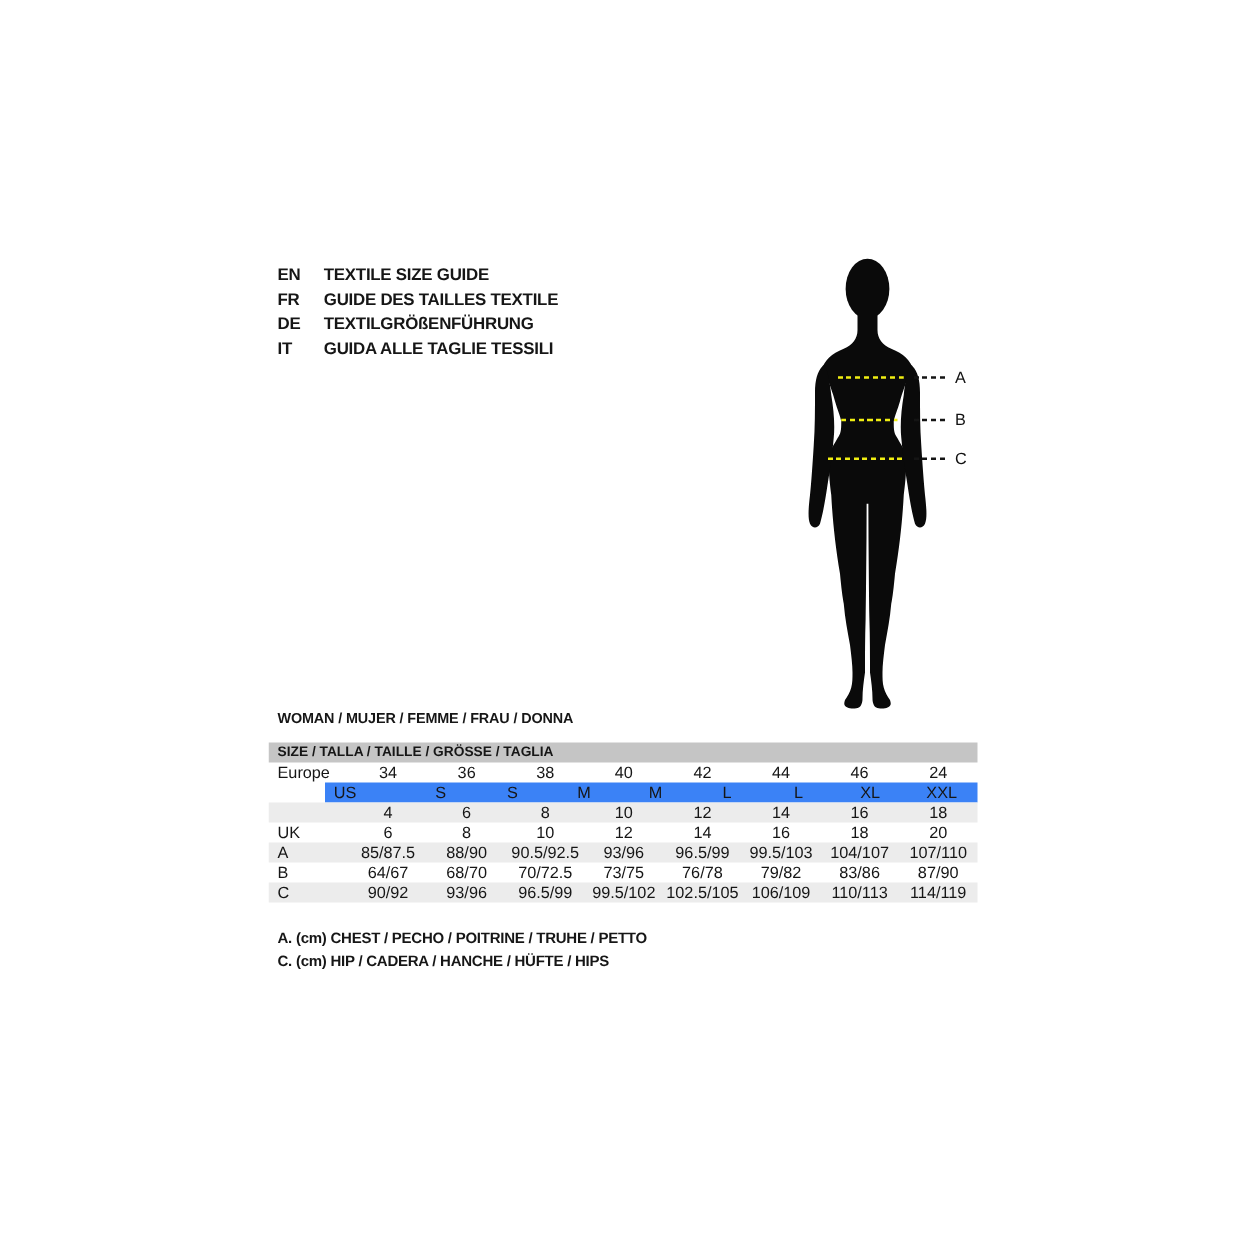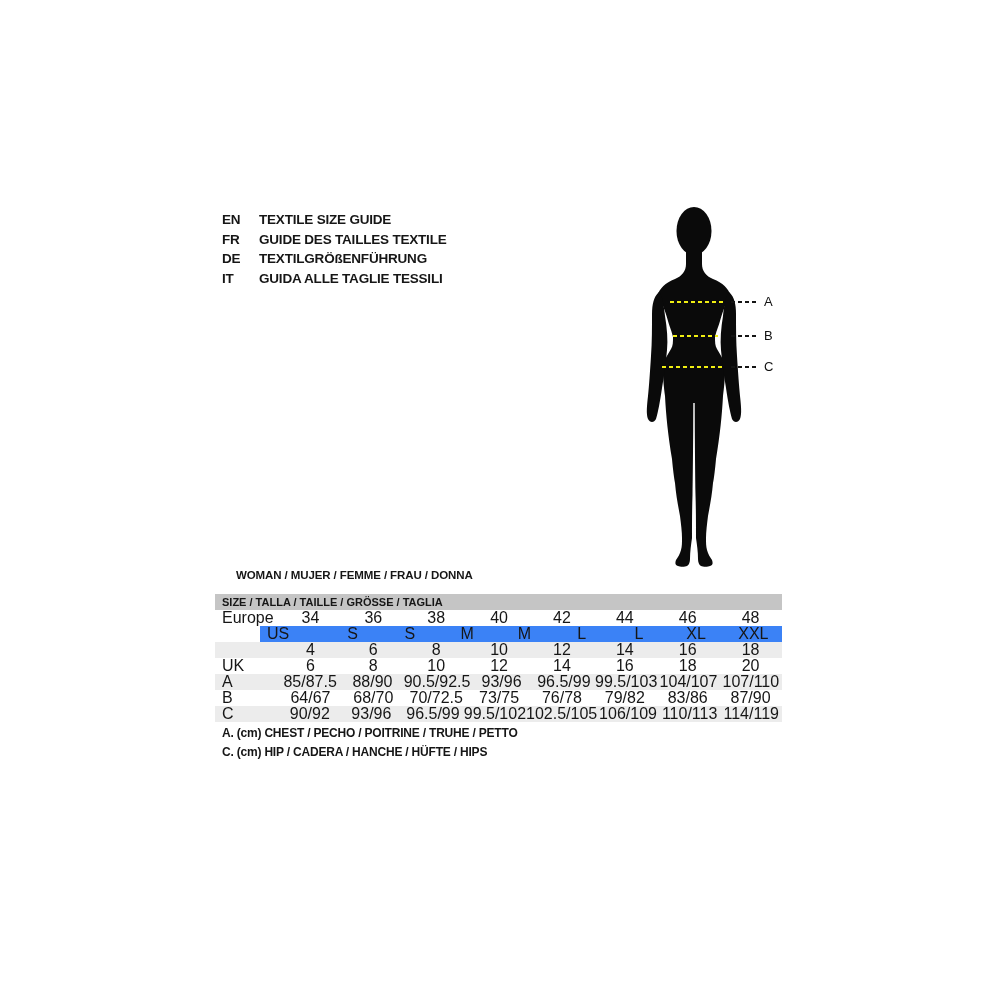--- a/index.html
+++ b/index.html
@@ -11,29 +11,29 @@
   #lang-list{position:absolute;left:222px;top:210px;}
   .lang-row{display:flex;height:19.5px;align-items:center;font-weight:bold;font-size:13.5px;letter-spacing:-0.2px;}
   .lang-code{width:37px;}
   
   #silhouette{position:absolute;left:620px;top:190px;}
   .mline{position:absolute;height:2px;}
   .mline.yellow{background:repeating-linear-gradient(90deg,#f0ee12 0 4px,transparent 4px 7px);}
   .mline.black{background:repeating-linear-gradient(90deg,#141414 0 4px,transparent 4px 7px);}
   .mlabel{position:absolute;font-size:13px;line-height:14px;color:#111;}
   
-  #gender-title{position:absolute;left:236px;top:569px;font-weight:bold;font-size:11.5px;letter-spacing:-0.1px;}
+  #gender-title{position:absolute;left:222px;top:569px;font-weight:bold;font-size:11.5px;letter-spacing:-0.1px;}
   
   #size-table{position:absolute;left:215px;top:594px;width:567px;}
   #table-header{height:16px;line-height:16px;font-weight:bold;font-size:11px;padding-left:7px;box-sizing:border-box;}
-  .trow{display:grid;grid-template-columns:64px repeat(8,1fr);height:16px;line-height:16px;font-size:16px;}
+  .trow{display:grid;grid-template-columns:64px repeat(8,1fr);height:16px;line-height:16px;font-size:13px;}
   .tlabel{padding-left:7px;text-align:left;}
   .tcell{text-align:center;}
   
-  #legend-list{position:absolute;left:222px;top:724px;}
+  #legend-list{position:absolute;left:222px;top:741px;}
   .legend-row{height:19px;line-height:19px;font-weight:bold;font-size:12px;letter-spacing:-0.2px;}
 </style>
 </head>
 <body>
 
 <div id="canvas">
 
   <div id="lang-list">
       <div class="lang-row">
         <span class="lang-code">EN</span>
@@ -113,21 +113,21 @@
     <div id="table-rows">
         <div class="trow">
           <div class="tlabel">Europe</div>
           <div class="tcell">34</div>
           <div class="tcell">36</div>
           <div class="tcell">38</div>
           <div class="tcell">40</div>
           <div class="tcell">42</div>
           <div class="tcell">44</div>
           <div class="tcell">46</div>
-          <div class="tcell">48</div>
+          <div class="tcell">24</div>
         </div>
         <div class="trow" style="background: #3b82f6; margin-left: 45px;">
           <div class="tlabel">US</div>
           <div class="tcell">S</div>
           <div class="tcell">S</div>
           <div class="tcell">M</div>
           <div class="tcell">M</div>
           <div class="tcell">L</div>
           <div class="tcell">L</div>
           <div class="tcell">XL</div>

